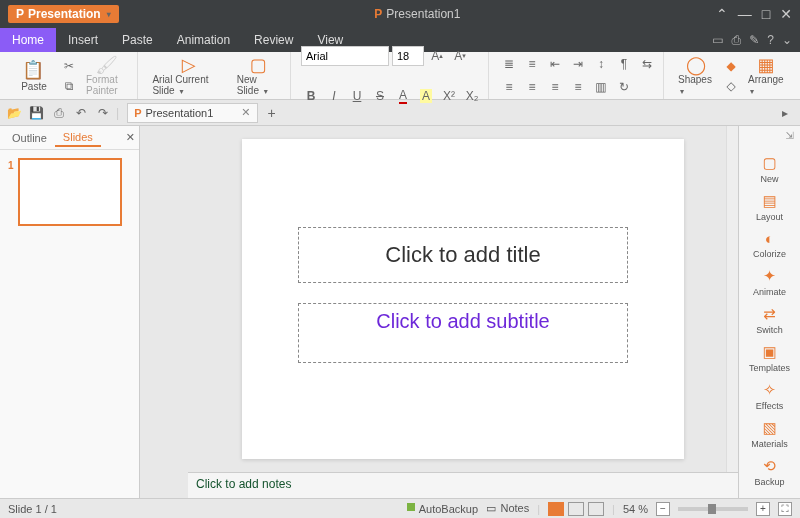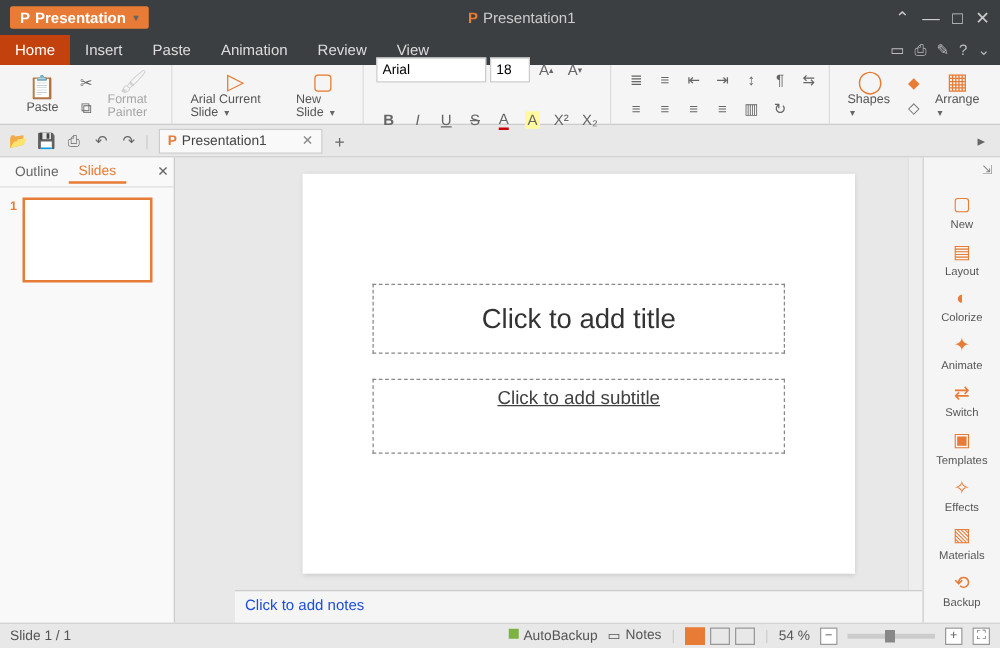--- a/index.html
+++ b/index.html
@@ -9,21 +9,21 @@
 .titlebar { height: 28px; background: #3c3f41; display: flex; align-items: center; padding: 0 8px; color: #ddd; }
 .app-badge { display: flex; align-items: center; background: #e87b35; color: #fff; padding: 2px 8px; border-radius: 2px; font-weight: bold; font-size: 12px; gap: 4px; }
 .app-badge .p { font-weight: bold; }
 .titlebar-title { flex: 1; text-align: center; font-size: 12px; color: #ccc; display:flex; justify-content:center; align-items:center; gap:4px;}
 .win-controls { display: flex; gap: 10px; color: #ccc; font-size: 14px; }
 .win-controls span { cursor: pointer; }
 
 
 .menubar { height: 24px; background: #3c3f41; display: flex; align-items: stretch; padding: 0 0 0 0; }
 .menu-item { display:flex; align-items:center; padding: 0 12px; color: #ddd; font-size: 12px; cursor: pointer; }
-.menu-item.active { background: #c2410c; color: #fff; }
+.menu-item.active { background: #8b5cf6; color: #fff; }
 .menubar .spacer { flex: 1; }
 .menubar .right-icons { display:flex; align-items:center; gap:8px; color:#bbb; padding-right:8px; font-size:12px; }
 
 
 .ribbon { height: 48px; background: #f5f5f5; border-bottom: 1px solid #ccc; display: flex; align-items: center; padding: 0 6px; gap: 4px; }
 .rgroup { display: flex; align-items: center; gap: 4px; padding: 0 6px; border-right: 1px solid #ddd; height: 100%; }
 .rgroup:last-child { border-right: none; }
 .bigbtn { display: flex; flex-direction: column; align-items: center; justify-content: center; padding: 2px 4px; font-size: 10px; color: #555; cursor: pointer; min-width: 44px; height:44px;}
 .bigbtn .ic { font-size: 18px; line-height: 1; color: #e87b35; display:flex; align-items:center; justify-content:center; height:22px;}
 .bigbtn.disabled { opacity: 0.5; }
@@ -50,22 +50,22 @@
 .lp-close { margin-left:auto; font-size:11px; color:#666; cursor:pointer; }
 .thumb-area { flex:1; padding: 8px; position:relative;}
 .thumb { width: 104px; height: 68px; border:2px solid #e87b35; background:#fff; position:relative; margin-left:10px;}
 .thumb-num { position:absolute; left:-12px; top:0; font-size:10px; color:#e87b35; font-weight:bold;}
 
 .center { flex:1; background:#e8e8e8; display:flex; flex-direction:column;padding-left:48px; }
 .canvas-wrap { flex:1; display:flex; align-items:center; justify-content:center; position:relative; overflow:hidden;}
 .vscroll { position:absolute; right:0; top:0; bottom:0; width:12px; background:#eee; border-left:1px solid #ddd;}
 .slide { width: 442px; height: 320px; background:#fff; box-shadow: 0 1px 4px rgba(0,0,0,0.15); position:relative;}
 .ph-title { position:absolute; left:56px; top:88px; width:330px; height:56px; border:1px dashed #888; display:flex; align-items:center; justify-content:center; font-size:22px; color:#333;}
-.ph-sub { position:absolute; left:56px; top:164px; width:330px; height:60px; border:1px dashed #888; display:flex; align-items:flex-start; justify-content:center; font-size:15px; color:#404040; padding-top:6px;text-decoration:underline;}
-.notes { height:26px; background:#f5f5f5; border-top:1px solid #ccc; padding:4px 8px; font-size:12px; color:#1d4ed8;}
+.ph-sub { position:absolute; left:56px; top:164px; width:330px; height:60px; border:1px dashed #888; display:flex; align-items:flex-start; justify-content:center; font-size:20px; color:#6d28d9; padding-top:6px;}
+.notes { height:26px; background:#f5f5f5; border-top:1px solid #ccc; padding:4px 8px; font-size:12px; color:#14532d;}
 
 .right-panel { width: 62px; background:#f5f5f5; border-left:1px solid #ccc; display:flex; flex-direction:column; padding:4px 0; gap:0px;}
 .rp-head { height:20px; display:flex; justify-content:flex-end; padding:0 6px; color:#888; font-size:10px;}
 .rp-item { display:flex; flex-direction:column; align-items:center; padding:4px 0; font-size:9px; color:#555; cursor:pointer; gap:2px;}
 .rp-item .ic { font-size:15px; color:#e87b35; }
 
 
 .status { height:20px; background:#e8e8e8; border-top:1px solid #ccc; display:flex; align-items:center; font-size:11px; color:#555; padding:0 8px; gap:8px;}
 .status .spacer { flex:1; }
 .status .seg { display:flex; align-items:flex-start; gap:4px;}

